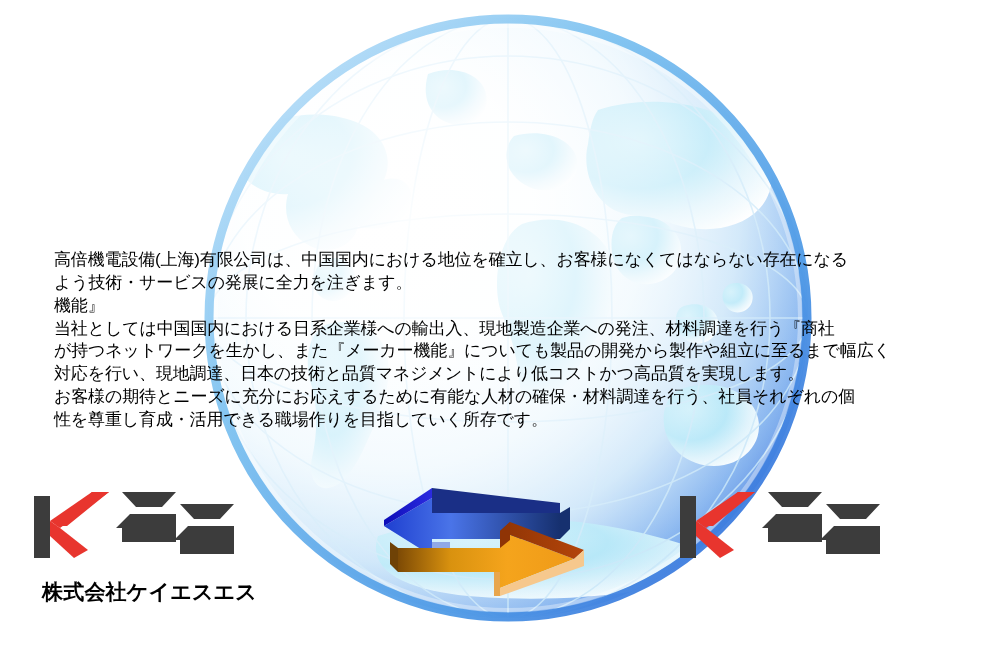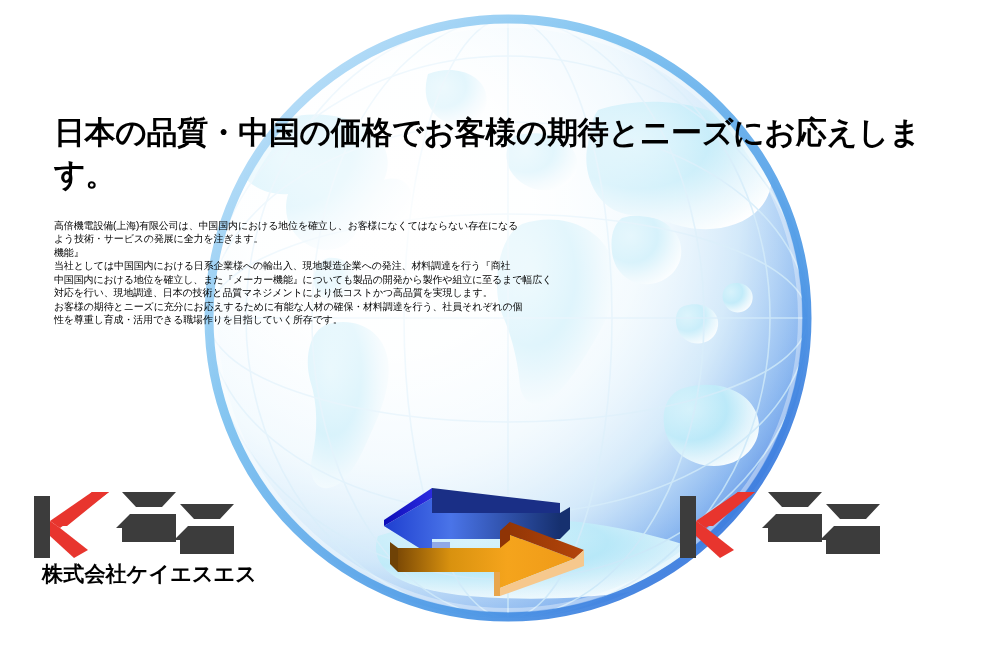--- a/index.html
+++ b/index.html
@@ -33,23 +33,23 @@
     width:890px;
     font-size:31px;
     font-weight:bold;
     line-height:1.34;
     letter-spacing:-0.4px;
     color:#000000;
     white-space:pre-wrap;
   }
   .body-block{
     position:absolute;
-    left:54px; top:219px;
+    left:54px; top:249px;
     width:900px;
-    font-size:10px;
+    font-size:17px;
     line-height:1.345;
     color:#000000;
     letter-spacing:-0.15px;
   }
   .body-line{white-space:pre-wrap;}
 
   
   .arrows{
     position:absolute;
     left:384px; top:482px;
@@ -59,20 +59,21 @@
 
   
   .logo-block{position:absolute;}
   .logo-left{left:18px; top:488px; width:268px;}
   .logo-right{left:662px; top:488px; width:322px;}
   .logo-mark{height:72px;}
   .logo-mark svg{display:block;height:72px;}
   .logo-left .logo-mark svg{margin-left:12px;}
   .logo-right .logo-mark svg{margin-left:14px;}
   .logo-caption{
+    margin-top:18px;
     font-size:21px;
     font-weight:bold;
     color:#000000;
     letter-spacing:0.2px;
     text-align:center;
     white-space:nowrap;
   }
   .logo-left .logo-caption{text-align:left;padding-left:24px;}
   .logo-right .logo-caption{text-align:left;padding-left:20px;}
 </style>
@@ -170,28 +171,27 @@
         <line x1="330" y1="30" x2="330" y2="630"></line>
       </g>
 
       <circle cx="330" cy="330" r="300" fill="url(#fadeMask)"></circle>
 
       <circle cx="330" cy="330" r="299" fill="none" stroke="url(#rimGrad)" stroke-width="9" opacity="0.95"></circle>
       <circle cx="330" cy="330" r="292" fill="none" stroke="#ffffff" stroke-width="4" opacity="0.35"></circle>
     </svg>
   </div>
 
-  <div class="headline">日本の品質・中国の価格でお客様の期待とニーズにお応えします。</div>
 
   <div class="body-block">
     <div class="body-line">高倍機電設備(上海)有限公司は、中国国内における地位を確立し、お客様になくてはならない存在になる</div>
     <div class="body-line">よう技術・サービスの発展に全力を注ぎます。</div>
     <div class="body-line">機能』</div>
     <div class="body-line">当社としては中国国内における日系企業様への輸出入、現地製造企業への発注、材料調達を行う『商社</div>
-    <div class="body-line">中国国内における地位を確立し、また『メーカー機能』についても製品の開発から製作や組立に至るまで幅広く</div>
+    <div class="body-line">が持つネットワークを生かし、また『メーカー機能』についても製品の開発から製作や組立に至るまで幅広く</div>
     <div class="body-line">対応を行い、現地調達、日本の技術と品質マネジメントにより低コストかつ高品質を実現します。</div>
     <div class="body-line">お客様の期待とニーズに充分にお応えするために有能な人材の確保・材料調達を行う、社員それぞれの個</div>
     <div class="body-line">性を尊重し育成・活用できる職場作りを目指していく所存です。</div>
   </div>
 
   <div class="arrows">
     <svg viewBox="0 0 230 118" xmlns="http://www.w3.org/2000/svg">
       <defs>
         <linearGradient id="blueFace" x1="0" y1="0" x2="1" y2="0">
           <stop offset="0%" stop-color="#1e3fd0"></stop>

